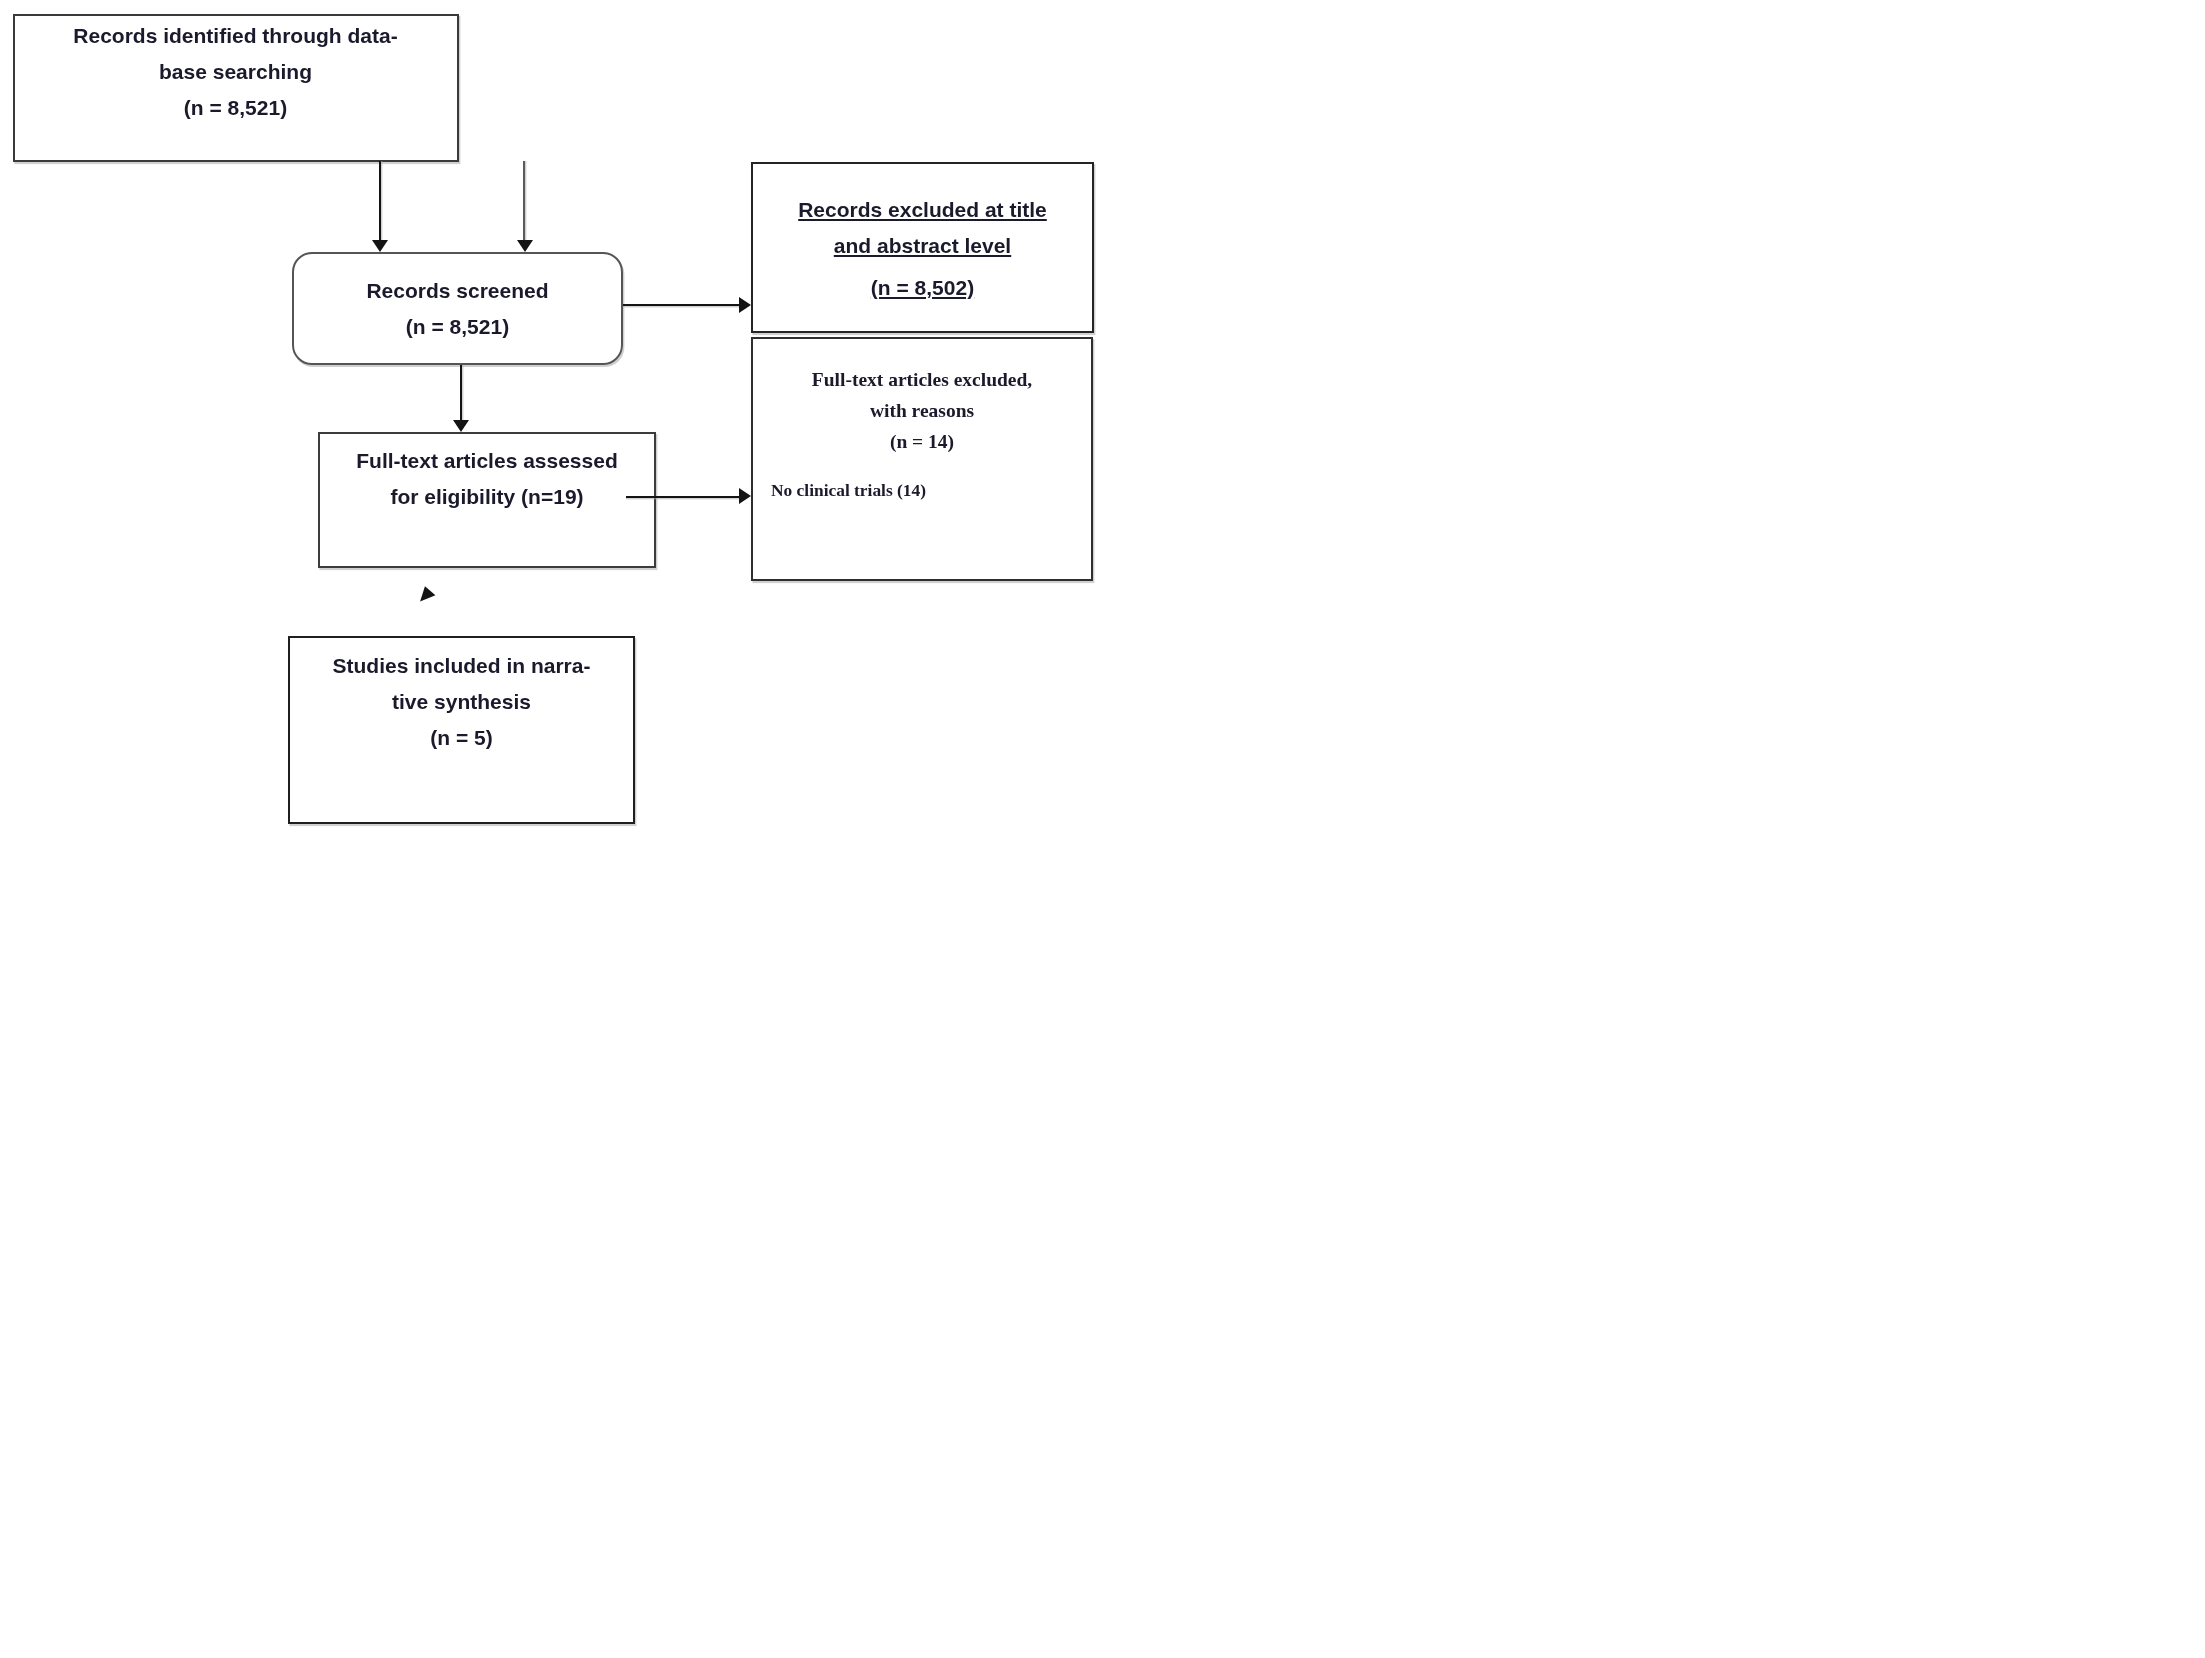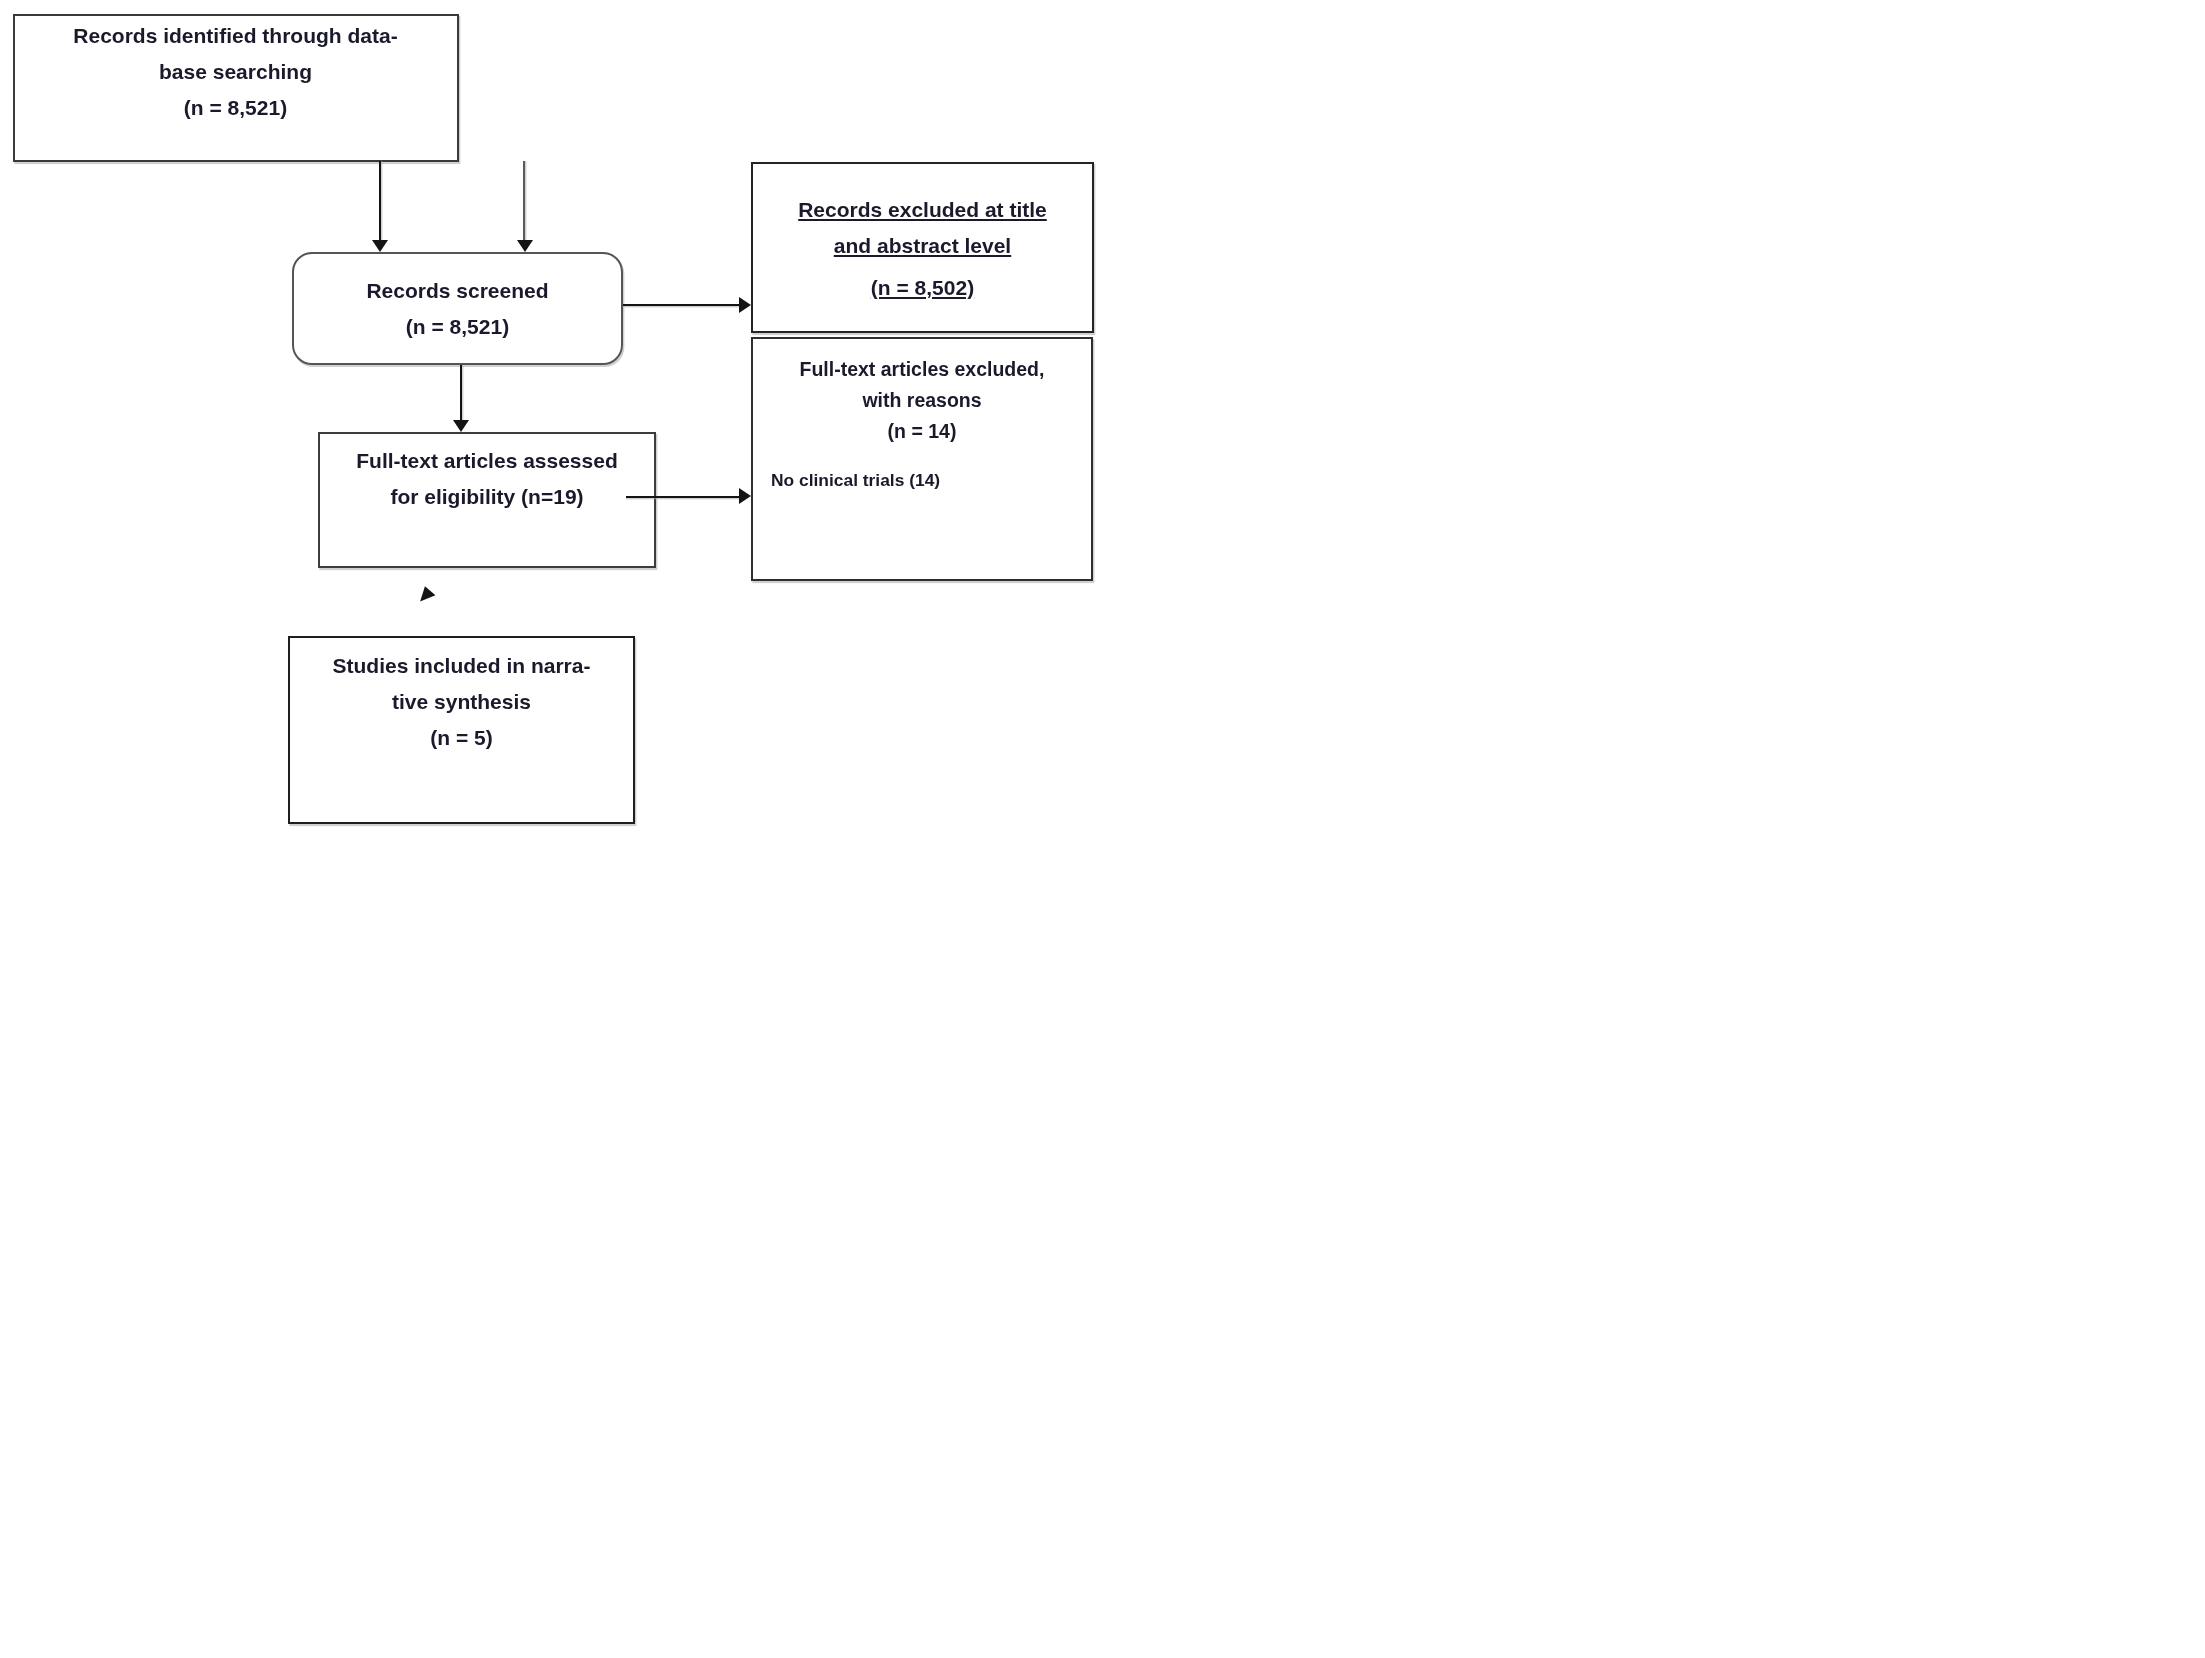--- a/index.html
+++ b/index.html
@@ -34,21 +34,21 @@
     box-shadow: 1.4px 2.1px 0 rgba(150,150,150,0.45);
   }
   .fbox .line { white-space: nowrap; }
 
   #box-records-identified { left: 12.5px;  top: 14px;  width: 446px; height: 148px; padding-bottom: 33px; border-color: #3a3a3a; }
   #box-additional-records { left: 468px; top: 14px;  width: 448px; height: 148px; padding-bottom: 33px; border-color: #222222; }
   #box-records-screened   { left: 292px; top: 252px; width: 331px; height: 113px; border-color: #555555; border-radius: 20px; }
   #box-records-excluded   { left: 751px;top: 162px; width: 343px; height: 171px; justify-content: flex-start; padding-top: 28px; border-color: #242424; text-decoration: underline; }
   #box-records-excluded .gap-half { margin-top: 5.6px; }
   #box-fulltext-assessed  { left: 288px; top: 432px; width: 338px; height: 136px; padding-bottom: 42px; border-color: #3c3c3c; margin-left: 30px; }
-  #box-fulltext-excluded  { left: 751px;top: 337px; width: 342px; height: 244px; justify-content: flex-start; align-items: center; padding-top: 15px; font-size: 19.5px; line-height: 31px; border-color: #2e2e2e; }
+  #box-fulltext-excluded  { left: 751px;top: 337px; width: 342px; height: 244px; justify-content: flex-start; align-items: center; padding-top: 25px; font-size: 19.5px; line-height: 31px; border-color: #2e2e2e; font-family: Liberation Serif, serif; }
   #box-fulltext-excluded .reason {
     align-self: flex-start;
     padding-left: 18px;
     margin-top: 23px;
     font-size: 17.4px;
     line-height: 21px;
     white-space: nowrap;
   }
   #box-studies-included   { left: 288px; top: 636px; width: 347px; height: 188px; padding-bottom: 56px; border-color: #1f1f1f; }
 

